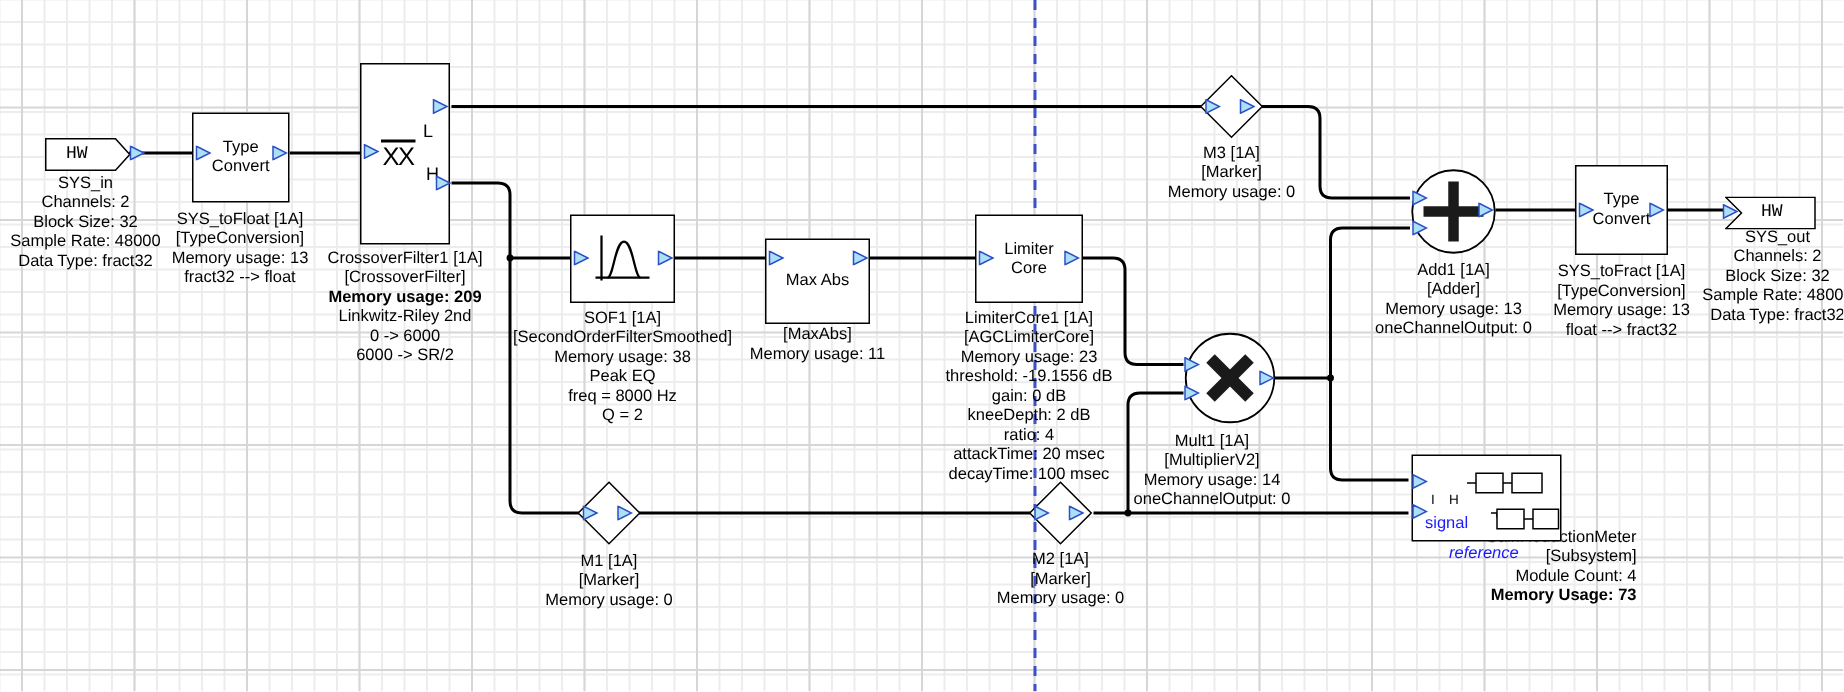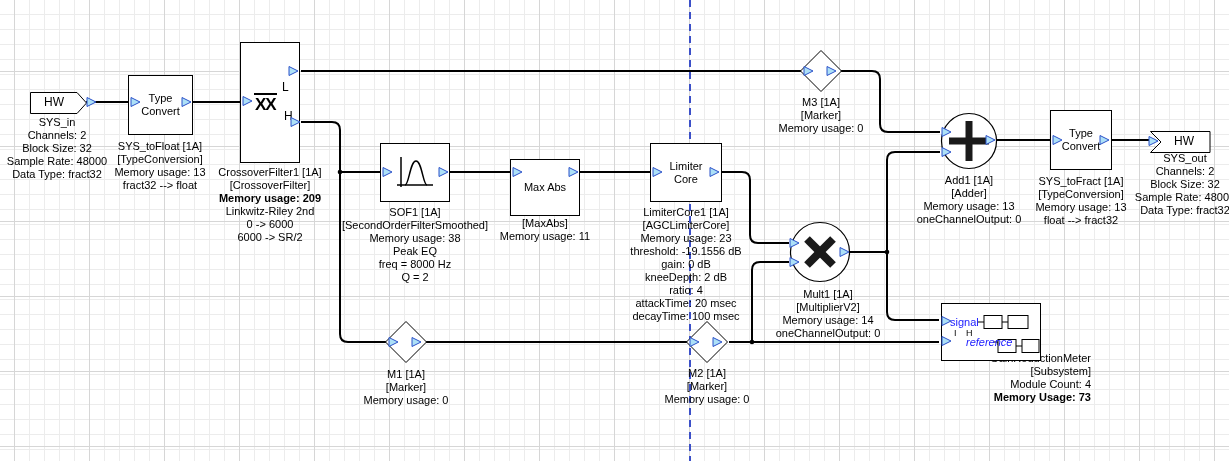--- a/index.html
+++ b/index.html
@@ -18,27 +18,27 @@
     background:repeating-linear-gradient(to bottom,#3c50c8 0 7px,transparent 7px 12px);}
   .wires{position:absolute;left:0;top:0;z-index:10;}
   .wires path{stroke:#000;stroke-width:2;fill:none;}
   .lbl{position:absolute;z-index:12;font-size:11px;line-height:13px;text-align:center;white-space:nowrap;}
   .lbl .b{font-weight:bold;}
   .block{position:absolute;background:#fff;border:1px solid #000;box-sizing:border-box;z-index:20;
     display:flex;align-items:center;justify-content:center;text-align:center;font-size:11px;line-height:13px;}
   .shape{position:absolute;z-index:20;}
   .shape svg{display:block;}
   .tag{position:absolute;z-index:20;}
-  .tag .tag-text{position:absolute;top:3px;font-size:12px;}
+  .tag .tag-text{position:absolute;top:3px;font-size:12px;font-family:Liberation Mono, monospace;}
   .port{position:absolute;z-index:26;width:11px;height:10px;}
-  .xo-xx{position:absolute;left:13px;top:50px;font-size:17px;font-weight:bold;line-height:19px;
+  .xo-xx{position:absolute;left:13px;top:50px;font-size:17px;font-weight:normal;line-height:19px;
     letter-spacing:-1px;border-top:2px solid #000;padding:0 1px;}
   .xo-l{position:absolute;left:41px;top:38px;font-size:12px;}
   .xo-h{position:absolute;left:43px;top:67px;font-size:12px;}
-  .grm-port-label{position:absolute;font-size:11px;color:#1a1aff;z-index:22;}
+  .grm-port-label{position:absolute;font-size:11px;color:#1a1aff;z-index:22;margin-top:27px;}
   .grm-tick{position:absolute;font-size:9px;z-index:22;}
   .grm-inner{position:absolute;left:0;top:0;z-index:21;}
 </style>
 </head>
 <body>
 
 <div class="canvas">
 
   <div class="guide"></div>
 
@@ -183,21 +183,21 @@
 
   <div class="shape" style="left:789px;top:221px;">
     <svg width="62" height="62">
       <circle cx="31" cy="31" r="29.5" fill="#fff" stroke="#000" stroke-width="1.2"></circle>
       <g stroke="#1a1a1a" stroke-width="8">
         <line x1="18" y1="18" x2="44" y2="44"></line>
           <line x1="44" y1="18" x2="18" y2="44"></line>
       </g>
     </svg>
   </div>
-  <div class="lbl" style="left:728px;top:288px;width:200px;">
+  <div class="lbl" style="left:708px;top:288px;width:200px;">
     <div>Mult1 [1A]</div>
     <div>[MultiplierV2]</div>
     <div>Memory usage: 14</div>
     <div>oneChannelOutput: 0</div>
   </div>
 
   <div class="shape" style="left:940px;top:112px;">
     <svg width="58" height="58">
       <circle cx="29" cy="29" r="27.5" fill="#fff" stroke="#000" stroke-width="1.2"></circle>
       <g stroke="#1a1a1a" stroke-width="7">

